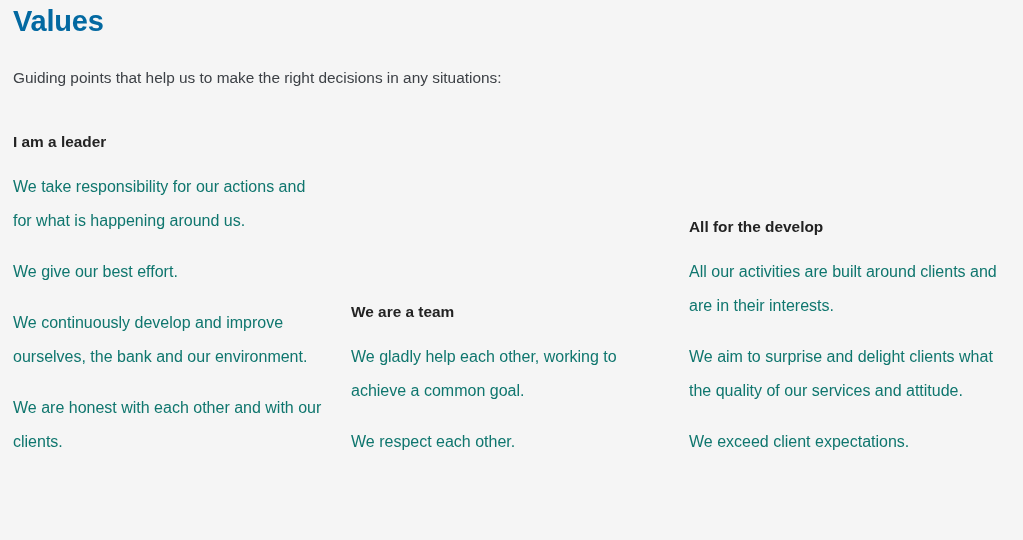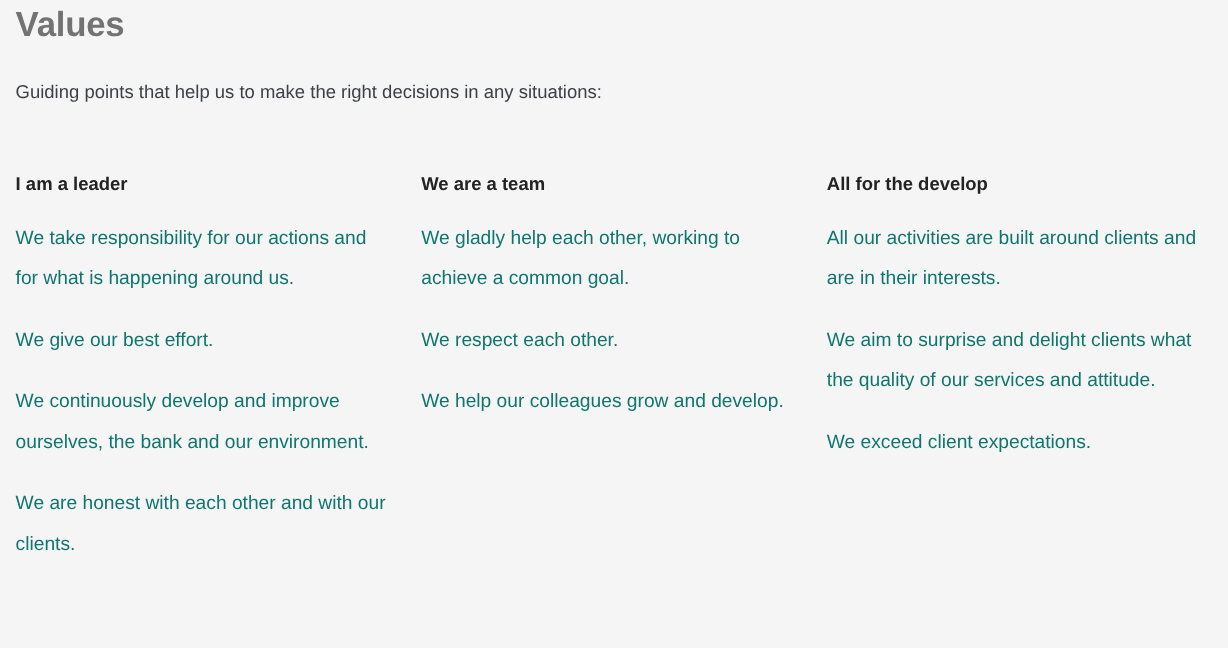--- a/index.html
+++ b/index.html
@@ -24,21 +24,21 @@
     padding: 0 13px;
   }
 
   .page-title {
     margin: 0;
     padding-top: 3px;
     font-size: 29px;
     line-height: 36px;
     font-weight: 600;
     letter-spacing: -0.2px;
-    color: #737373;
+    color: #0369a1;
   }
 
   .intro {
     margin-top: 26px;
     max-width: 668px;
   }
 
   .intro p {
     margin: 0;
     font-size: 15.4px;
@@ -46,21 +46,22 @@
     color: #3d4146;
   }
 
   .intro p + p {
     margin-top: 24px;
     font-family: Liberation Mono, monospace;
   }
 
   .columns {
     display: flex;
-    margin-top: 52px;
+    margin-top: 40px;
+    align-items: flex-end;
   }
 
   .column {
     width: 338px;
     flex: 0 0 338px;
     padding-right: 28px;
     box-sizing: border-box;
   }
 
   .column:last-child {
@@ -104,21 +105,20 @@
       <p>We take responsibility for our actions and for what is happening around us.</p>
       <p>We give our best effort.</p>
       <p>We continuously develop and improve ourselves, the bank and our environment.</p>
       <p>We are honest with each other and with our clients.</p>
     </div>
 
     <div class="column">
       <h2 class="column-heading">We are a team</h2>
       <p>We gladly help each other, working to achieve a common goal.</p>
       <p>We respect each other.</p>
-      <p>We help our colleagues grow and develop.</p>
     </div>
 
     <div class="column">
       <h2 class="column-heading">All for the develop</h2>
       <p>All our activities are built around clients and are in their interests.</p>
       <p>We aim to surprise and delight clients what the quality of our services and attitude.</p>
       <p>We exceed client expectations.</p>
     </div>
 
   </div>

